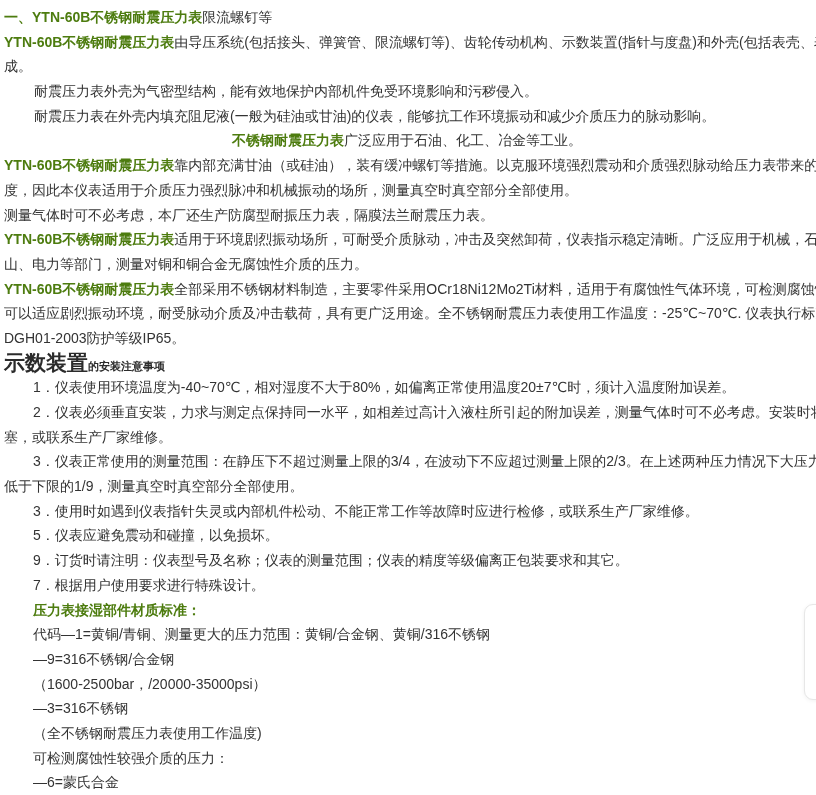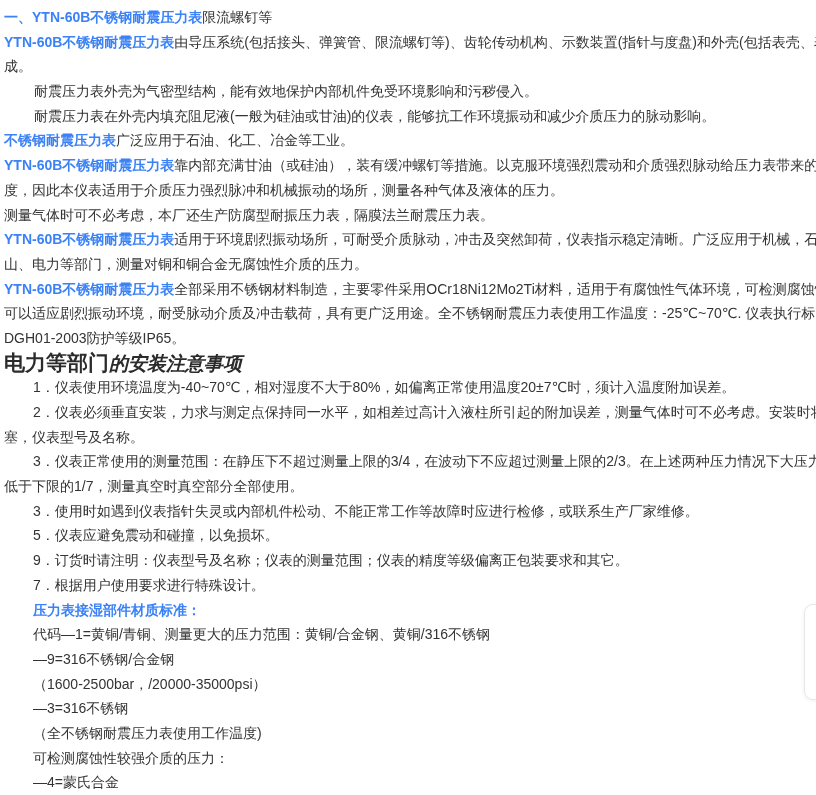--- a/index.html
+++ b/index.html
@@ -24,34 +24,33 @@
     color: #333333;
   }
   .line {
     white-space: pre;
     height: 24.7px;
   }
   .line.ind { padding-left: 29px; }
   .line.ind2 { padding-left: 30px; }
   .line.center {
     width: 806px;
-    text-align: left;
+    text-align: center;
   }
-  .seg-b { font-weight: bold; color: #3b82f6; }
+  .seg-b { font-weight: bold; color: #4d7c0f; }
   .line.heading { height: 24.7px; }
   .line.heading .seg-big {
     font-weight: bold;
     font-size: 21px;
     color: #2b2b2b;
   }
   .line.heading .seg-small {
     font-weight: bold;
-    font-size: 19px;
+    font-size: 11px;
     color: #2b2b2b;
-    font-style: italic;
   }
   
   #side-widget {
     position: absolute;
     left: 804px;
     top: 604px;
     width: 40px;
     height: 94px;
     background: #ffffff;
     border: 1px solid #e7e7e7;
@@ -63,40 +62,40 @@
 <body>
 
 <div id="doc">
     <div class="line"><span class="seg-b">一、YTN-60B不锈钢耐震压力表</span><span>限流螺钉等</span></div>
     <div class="line"><span class="seg-b">YTN-60B不锈钢耐震压力表</span><span>由导压系统(包括接头、弹簧管、限流螺钉等)、齿轮传动机构、示数装置(指针与度盘)和外壳(包括表壳、表盖、表玻璃等)所组</span></div>
     <div class="line"><span>成。</span></div>
     <div class="line ind2"><span>耐震压力表外壳为气密型结构，能有效地保护内部机件免受环境影响和污秽侵入。</span></div>
     <div class="line ind2"><span>耐震压力表在外壳内填充阻尼液(一般为硅油或甘油)的仪表，能够抗工作环境振动和减少介质压力的脉动影响。</span></div>
     <div class="line center"><span class="seg-b">不锈钢耐震压力表</span><span>广泛应用于石油、化工、冶金等工业。</span></div>
     <div class="line"><span class="seg-b">YTN-60B不锈钢耐震压力表</span><span>靠内部充满甘油（或硅油），装有缓冲螺钉等措施。以克服环境强烈震动和介质强烈脉动给压力表带来的损害，确保测量精</span></div>
-    <div class="line"><span>度，因此本仪表适用于介质压力强烈脉冲和机械振动的场所，测量各种气体及液体的压力。</span></div>
+    <div class="line"><span>度，因此本仪表适用于介质压力强烈脉冲和机械振动的场所，测量真空时真空部分全部使用。</span></div>
     <div class="line"><span>测量气体时可不必考虑，本厂还生产防腐型耐振压力表，隔膜法兰耐震压力表。</span></div>
     <div class="line"><span class="seg-b">YTN-60B不锈钢耐震压力表</span><span>适用于环境剧烈振动场所，可耐受介质脉动，冲击及突然卸荷，仪表指示稳定清晰。广泛应用于机械，石油、化工、冶金、矿</span></div>
     <div class="line"><span>山、电力等部门，测量对铜和铜合金无腐蚀性介质的压力。</span></div>
     <div class="line"><span class="seg-b">YTN-60B不锈钢耐震压力表</span><span>全部采用不锈钢材料制造，主要零件采用OCr18Ni12Mo2Ti材料，适用于有腐蚀性气体环境，可检测腐蚀性较强介质的压力，</span></div>
     <div class="line"><span>可以适应剧烈振动环境，耐受脉动介质及冲击载荷，具有更广泛用途。全不锈钢耐震压力表使用工作温度：-25℃~70℃. 仪表执行标准：Q/320211</span></div>
     <div class="line"><span>DGH01-2003防护等级IP65。</span></div>
-    <div class="line heading"><span class="seg-big">电力等部门</span><span class="seg-small">的安装注意事项</span></div>
+    <div class="line heading"><span class="seg-big">示数装置</span><span class="seg-small">的安装注意事项</span></div>
     <div class="line ind"><span>1．仪表使用环境温度为-40~70℃，相对湿度不大于80%，如偏离正常使用温度20±7℃时，须计入温度附加误差。</span></div>
     <div class="line ind"><span>2．仪表必须垂直安装，力求与测定点保持同一水平，如相差过高计入液柱所引起的附加误差，测量气体时可不必考虑。安装时将表壳后部防爆口阻</span></div>
-    <div class="line"><span>塞，仪表型号及名称。</span></div>
+    <div class="line"><span>塞，或联系生产厂家维修。</span></div>
     <div class="line ind"><span>3．仪表正常使用的测量范围：在静压下不超过测量上限的3/4，在波动下不应超过测量上限的2/3。在上述两种压力情况下大压力表测量zui低都不应</span></div>
-    <div class="line"><span>低于下限的1/7，测量真空时真空部分全部使用。</span></div>
+    <div class="line"><span>低于下限的1/9，测量真空时真空部分全部使用。</span></div>
     <div class="line ind"><span>3．使用时如遇到仪表指针失灵或内部机件松动、不能正常工作等故障时应进行检修，或联系生产厂家维修。</span></div>
     <div class="line ind"><span>5．仪表应避免震动和碰撞，以免损坏。</span></div>
     <div class="line ind"><span>9．订货时请注明：仪表型号及名称；仪表的测量范围；仪表的精度等级偏离正包装要求和其它。</span></div>
     <div class="line ind"><span>7．根据用户使用要求进行特殊设计。</span></div>
     <div class="line ind"><span class="seg-b">压力表接湿部件材质标准：</span></div>
     <div class="line ind"><span>代码—1=黄铜/青铜、测量更大的压力范围：黄铜/合金钢、黄铜/316不锈钢</span></div>
     <div class="line ind"><span>—9=316不锈钢/合金钢</span></div>
     <div class="line ind"><span>（1600-2500bar，/20000-35000psi）</span></div>
     <div class="line ind"><span>—3=316不锈钢</span></div>
     <div class="line ind"><span>（全不锈钢耐震压力表使用工作温度)</span></div>
     <div class="line ind"><span>可检测腐蚀性较强介质的压力：</span></div>
-    <div class="line ind"><span>—4=蒙氏合金</span></div>
+    <div class="line ind"><span>—6=蒙氏合金</span></div>
   </div>
 
 <div id="side-widget"></div>
 
 </body></html>

